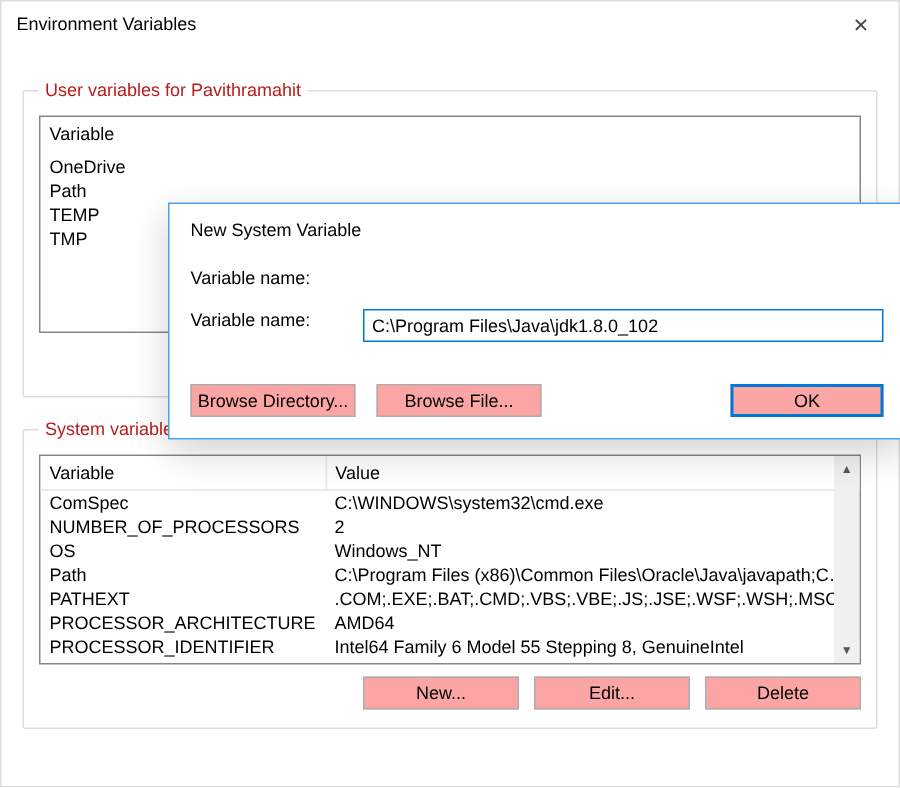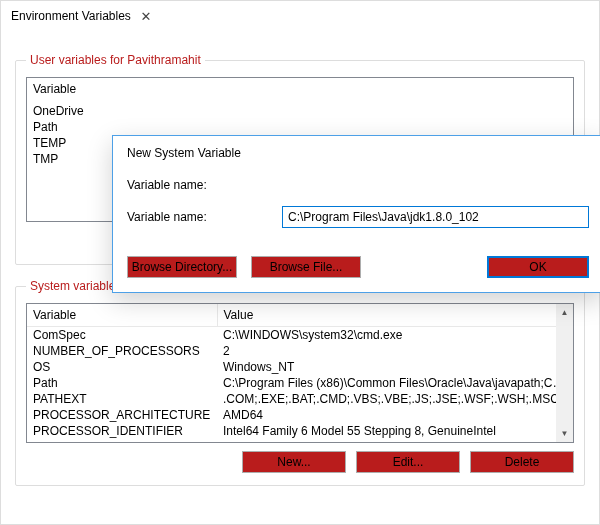--- a/index.html
+++ b/index.html
@@ -1,35 +1,35 @@
 <!DOCTYPE html>
 <html><head>
 <meta charset="utf-8">
 <style>
 * { box-sizing: border-box; font-family: "Segoe UI", Tahoma, sans-serif; }
 body { margin: 0; background: #fff; width: 600px; height: 525px; overflow: hidden; font-size: 12px; color: #000; }
 .window { border: 1px solid #ddd; height: 100%; position: relative; }
-.titlebar { height: 30px; display: flex; align-items: center; padding: 0 10px; }
+.titlebar { height: 30px; display: flex; align-items: center; padding: 0 10px; justify-content: space-between; }
 .titlebar .title { font-size: 12px; }
 .close-x { font-size: 13px; color: #444; width: 30px; text-align: center; cursor: default; }
 .content { padding: 8px 14px 0 14px; }
 fieldset.group { border: 1px solid #ddd; border-radius: 2px; margin: 14px 0 10px 0; padding: 10px 10px 12px 10px; position: relative; }
 fieldset.group > legend { font-size: 12px; padding: 0 4px; color: #b91c1c; }
 .user-table-wrap { border: 1px solid #828790; height: 145px; overflow: hidden; }
 .ut-head { padding: 4px 6px; font-size: 12px; border-bottom: 1px solid transparent; }
 .ut-items { padding: 2px 0; }
 .ut-items div { padding: 1px 6px; font-size: 12px; }
 .modal { position: absolute; left: 96px; top: 68px; right: -20px; background: #fff; border: 1px solid #4da0e7; box-shadow: 0 8px 24px rgba(0,0,0,.18); z-index: 5; }
 .modal-title { padding: 10px 14px 14px 14px; font-size: 12px; }
 .modal-body { padding: 4px 14px 14px 14px; }
-.row { display: flex; align-items: center; margin-bottom: 14px; gap: 40px; }
+.row { display: flex; margin-bottom: 14px; }
 .row .lab { width: 115px; font-size: 12px; }
 .row input.txt { flex: 1; border: 1px solid #7a7a7a; padding: 3px 5px; font-size: 12px; height: 22px; }
 .modal-buttons { display: flex; gap: 14px; padding: 0 14px 14px 14px; }
-.btn { background: #b91c1c; border: 1px solid #adadad; padding: 3px 0; width: 110px; text-align: center; font-size: 12px; cursor: default; }
+.btn { background: #fca5a5; border: 1px solid #adadad; padding: 3px 0; width: 110px; text-align: center; font-size: 12px; cursor: default; }
 .btn.primary { border: 2px solid #0078d7; width: 102px; padding: 2px 0; }
 .btn.small { width: 104px; }
 .btn-row { display: flex; justify-content: flex-end; gap: 10px; margin-top: 8px; }
 .sys-table-wrap { border: 1px solid #828790; height: 140px; overflow: hidden; position: relative; }
 .sys-table { width: 100%; border-collapse: collapse; table-layout: fixed; }
 .sys-table th { text-align: left; font-weight: normal; padding: 4px 6px; font-size: 12px; border-bottom: 1px solid #e8e8e8; border-right: 1px solid #e8e8e8; background: #fff; }
 .sys-table td { padding: 1px 6px; font-size: 12px; white-space: nowrap; overflow: hidden; text-overflow: ellipsis; }
 .scroll-stub { position: absolute; right: 0; top: 0; bottom: 0; width: 17px; background: #f0f0f0; display: flex; flex-direction: column; justify-content: space-between; align-items: center; font-size: 8px; color: #555; }
 .scroll-stub .arrow { height: 17px; width: 100%; display: flex; align-items: center; justify-content: center; background: #f0f0f0; }
 </style>

